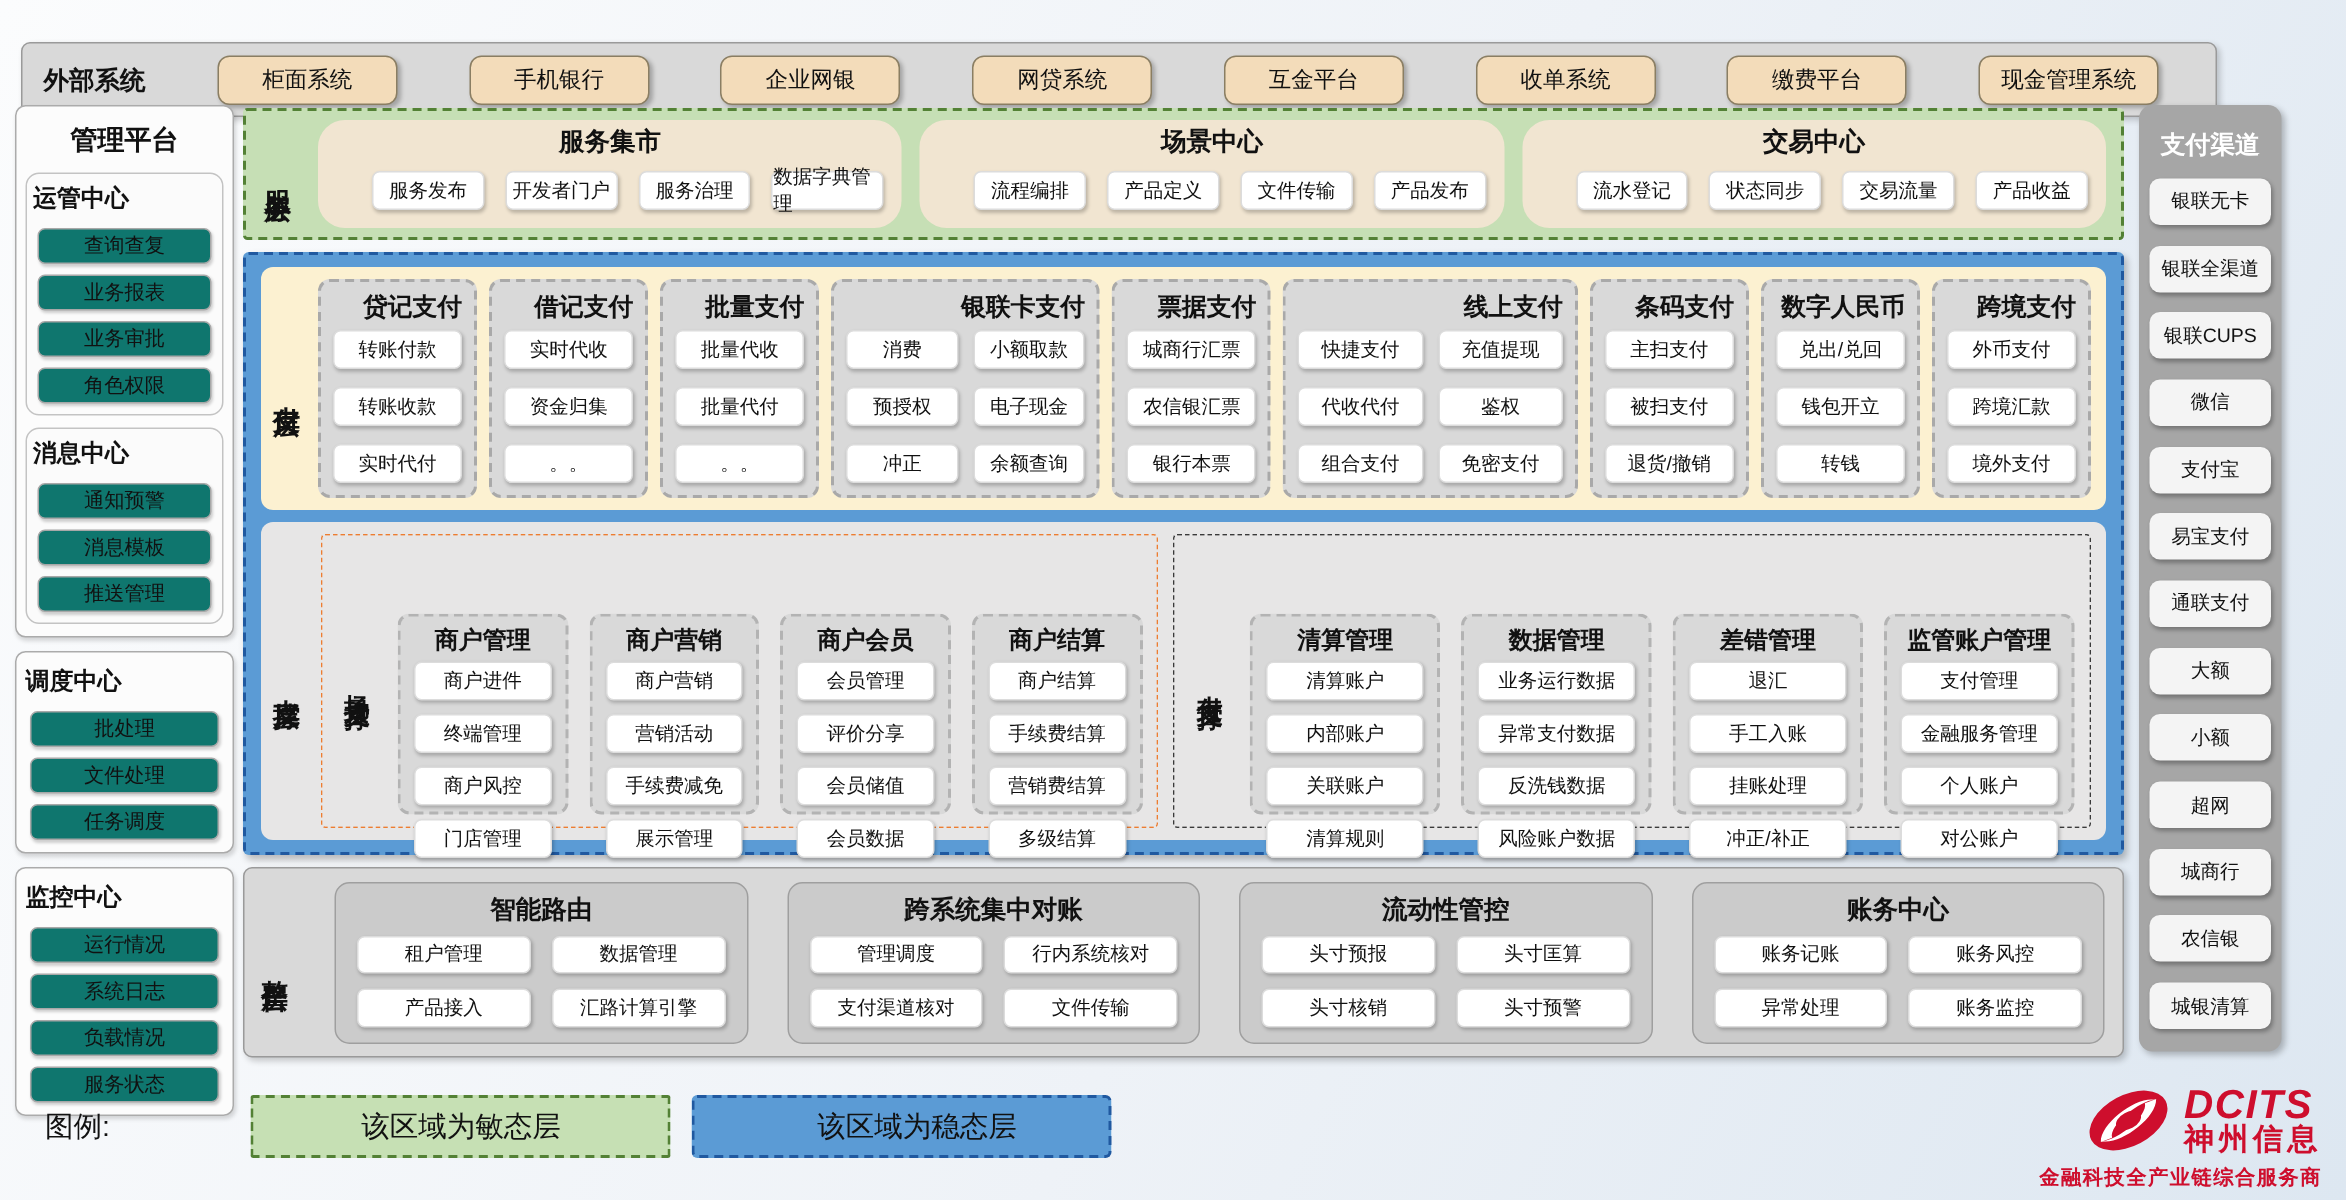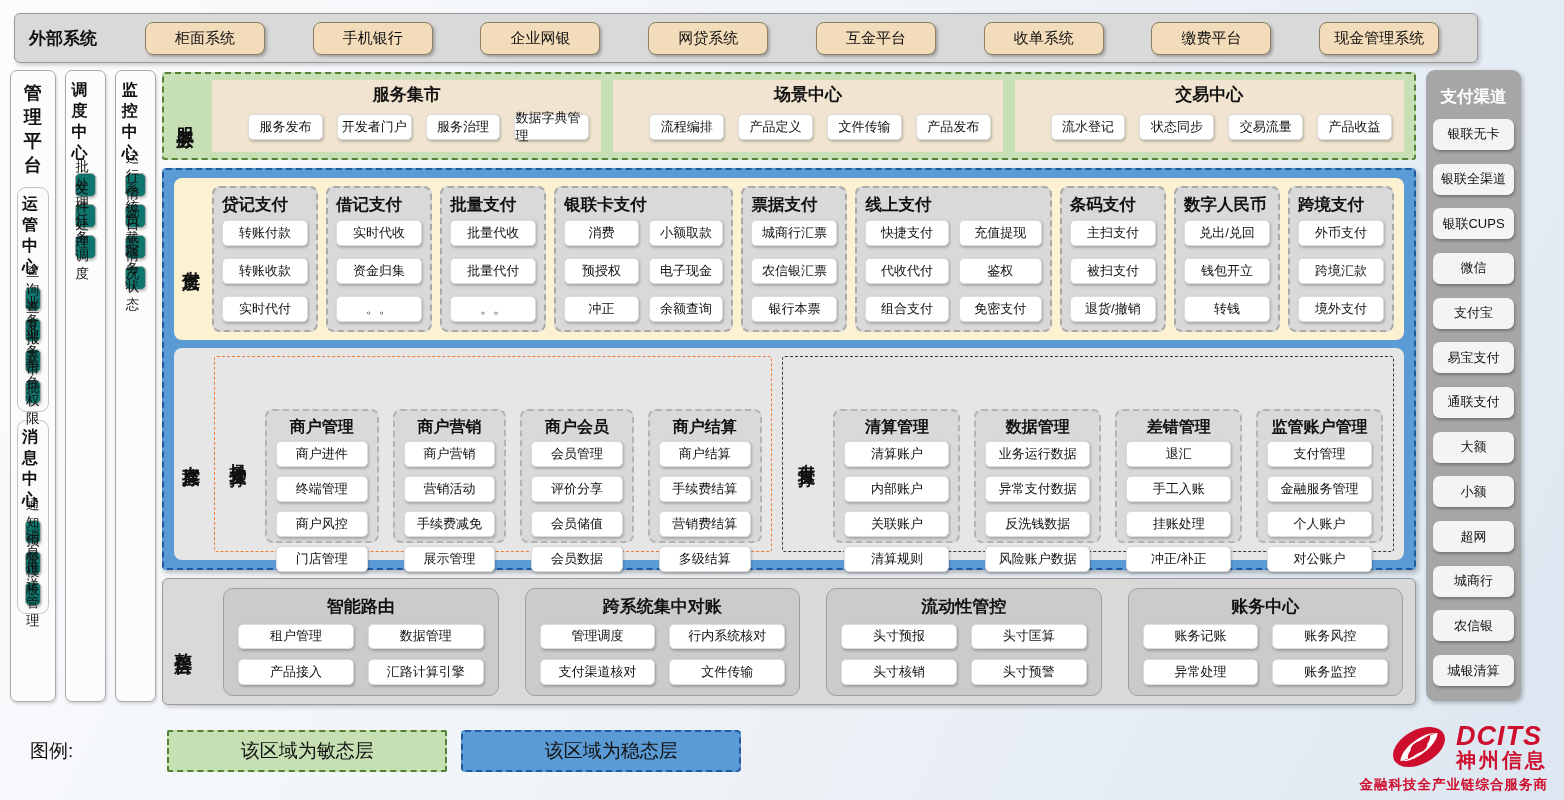--- a/index.html
+++ b/index.html
@@ -1,71 +1,71 @@
 <!DOCTYPE html>
 <html><head>
 <meta charset="utf-8">
 <style>
   * { margin:0; padding:0; box-sizing:border-box; }
   body { font-family:"Liberation Sans","DejaVu Sans",sans-serif; }
   .page { position:relative; width:1564px; height:800px; overflow:hidden;
           background:linear-gradient(115deg,#fbfcfd 0%,#eef2f7 55%,#dde7f1 100%); color:#111; }
 
   
-  .top-bar { position:absolute; left:14px; top:13px; width:1464px; height:50px;
+  .top-bar { position:absolute; left:14px; top:28px; width:1464px; height:50px;
              background:#d9d9d9; border:1px solid #9a9a9a; border-radius:6px;
              display:flex; align-items:center; padding:0 14px; box-shadow:2px 2px 4px rgba(0,0,0,.2); }
   .top-label { font-weight:bold; font-size:17px; width:92px; flex:none; }
   .top-items { flex:1; display:flex; justify-content:space-around; align-items:center; }
   .tan-btn { width:120px; height:33px; background:#f3dcba; border:1px solid #8a7e63; border-radius:8px;
              display:flex; align-items:center; justify-content:center; font-size:15px;
              box-shadow:2px 2px 3px rgba(0,0,0,.25); }
 
   
   .left-sidebar { position:absolute; left:10px; top:70px; width:146px; height:632px;
-                  display:flex; flex-direction:row; gap:9px; }
+                  display:flex; flex-direction:column; gap:9px; }
   .side-panel { background:#fcfcfc; border:1px solid #ababab; border-radius:7px;
                 padding:5px 6px 8px; box-shadow:1px 2px 3px rgba(0,0,0,.15); }
   .sidebar-title { font-weight:bold; font-size:18px; text-align:center; padding:5px 0 2px; }
   .mgmt-group { border:1px solid #c3c3c3; border-radius:9px; padding:2px 4px 7px; margin-top:8px; background:#fbfbfb; }
   .mgmt-title { font-weight:bold; font-size:16px; text-align:left; padding:4px 0 2px; }
   .white-btn { background:#0f766e; border:1px solid #a8a8a8; border-radius:5px; height:24px; margin:7px 3px 0;
                display:flex; align-items:center; justify-content:center; font-size:13.5px;
                box-shadow:1px 1.5px 2px rgba(0,0,0,.18); }
 
   
   .center { position:absolute; left:162px; top:72px; width:1254px; }
   .vlabel { writing-mode:vertical-rl; text-orientation:upright; font-weight:bold; font-size:18px;
             letter-spacing:2px; display:flex; align-items:center; justify-content:center; flex:none; }
 
   
   .service-band { height:88px; background:#c6dfb5; border:2px dashed #538135; border-radius:3px;
                   display:flex; align-items:center; padding:6px 10px 6px 6px; gap:12px; }
   .service-band .vlabel { width:30px; }
-  .svc-group { flex:1; background:#f1e5d1; border-radius:0; height:72px; padding:3px 12px 8px;
+  .svc-group { flex:1; background:#f1e5d1; border-radius:18px; height:72px; padding:3px 12px 8px;
                display:flex; flex-direction:column;justify-content:center; }
   .svc-title { font-weight:bold; font-size:17px; text-align:center; }
   .svc-items { display:flex; gap:14px; flex:1; margin-top:3px;padding-left:24px; }
   .item-btn { background:#fff; border:1px solid #dcdcdc; border-radius:5px; height:26px;
               display:flex; align-items:center; justify-content:center; font-size:13px;
               box-shadow:1px 1.5px 2.5px rgba(0,0,0,.22); }
   .svc-items .item-btn { flex:1; align-self:center; }
 
   
   .blue-wrap { margin-top:8px; height:402px; background:#5b9bd5; border:2px dashed #2059a0; border-radius:4px;
                padding:8px 10px; display:flex; flex-direction:column; gap:8px; box-shadow:2px 3px 5px rgba(0,0,0,.25); }
 
   
   .pay-panel { height:166px; background:#fcf1d1; border-radius:8px; display:flex; padding:8px 10px 8px 4px; gap:8px; }
   .pay-panel .vlabel { width:26px; font-size:18px; }
   .pay-group { flex:1; background:#d9d9d9; border:2px dashed #a9a9a9; border-radius:8px;
                padding:4px 8px 8px; display:flex; flex-direction:column; }
   .pay-group.wide { flex:1.85; }
   .pay-group.wider { flex:2.05; }
-  .pay-title { font-weight:bold; font-size:16.5px; text-align:left; padding:2px 0 4px; }
+  .pay-title { font-weight:bold; font-size:16.5px; text-align:right; padding:2px 0 4px; }
   .pay-items { flex:1; display:grid; grid-template-columns:1fr; gap:11px 10px; align-content:space-between; }
   .pay-group.wide .pay-items, .pay-group.wider .pay-items { grid-template-columns:1fr 1fr; }
 
   
   .sup-panel { height:212px; background:#e7e6e6; border-radius:8px; display:flex; padding:8px 10px 8px 4px; gap:10px; }
   .sup-panel > .vlabel { width:26px; }
   .sup-area { flex:1; border-radius:3px; display:flex; padding:8px 10px; gap:14px; }
   .sup-area.scene { border:1.5px dashed #ed7d31; flex:4.55; }
   .sup-area.paysup { border:1.5px dashed #3a3a3a; flex:5; }
   .sup-area .vlabel { width:26px; font-size:17px; }

